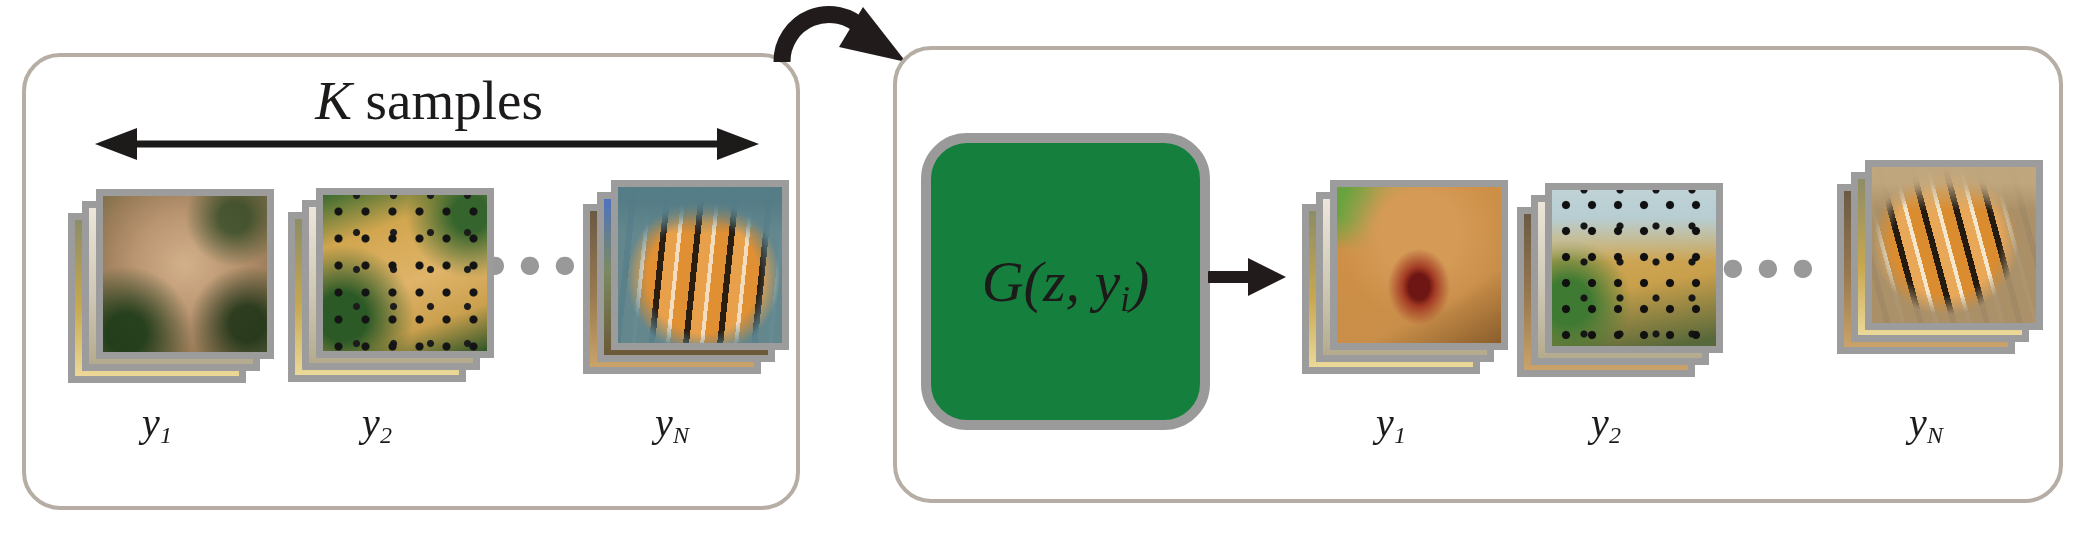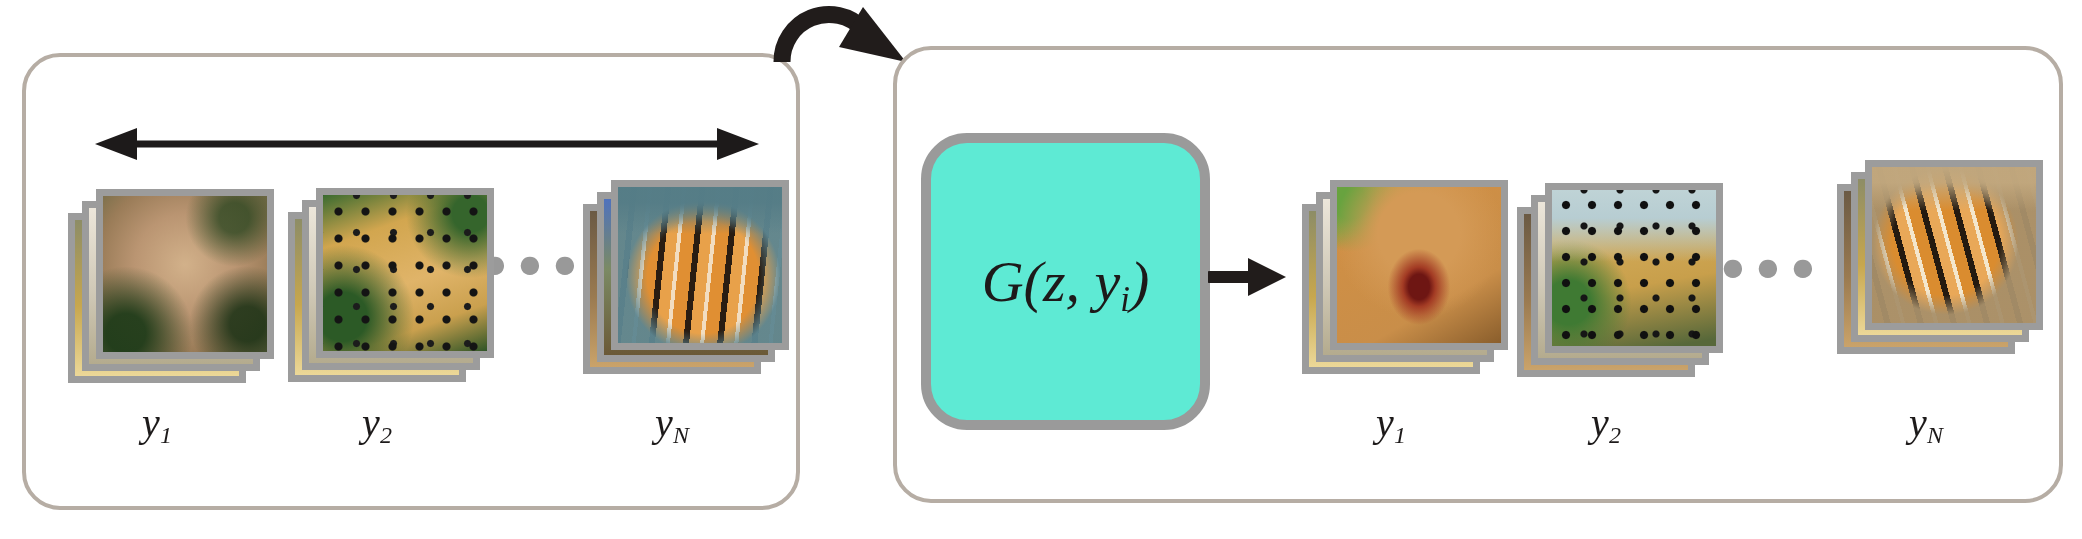--- a/index.html
+++ b/index.html
@@ -82,32 +82,33 @@
     font-size:24px;line-height:50px;letter-spacing:14px;color:#999999;
   }
   .stack-label{
     position:absolute;width:206px;text-align:center;
     font-size:40px;line-height:1;font-style:italic;white-space:nowrap;
   }
   .stack-label sub,.gen-text sub{font-size:0.6em;font-style:italic;vertical-align:-0.28em;line-height:0;}
 
   .gen-box{
     position:absolute;left:24px;top:83px;width:289px;height:297px;box-sizing:border-box;
-    background:#5eead4;border:10px solid #9a9a9a;border-radius:46px;
+    background:#15803d;border:10px solid #9a9a9a;border-radius:46px;
     display:flex;align-items:center;justify-content:center;
   }
   .gen-text{font-size:58px;font-style:italic;white-space:nowrap;}
 </style>
 </head>
 <body>
 
 <div class="canvas">
 
   <div id="left-panel" class="panel">
 
+    <div class="k-header"><i>K</i><span> samples</span></div>
 
     <svg class="double-arrow" width="664" height="42" viewBox="0 0 664 42">
       <line x1="26" y1="21" x2="638" y2="21" stroke="#1d1a1a" stroke-width="7"></line>
       <polygon points="0,21 42,5 42,37" fill="#1d1a1a"></polygon>
       <polygon points="664,21 622,5 622,37" fill="#1d1a1a"></polygon>
     </svg>
 
     <div class="stack" style="left:42px;top:132px;" aria-label="stack of cougar face photos">
       <div class="layer back b-olive"></div>
       <div class="layer mid  b-light"></div>

